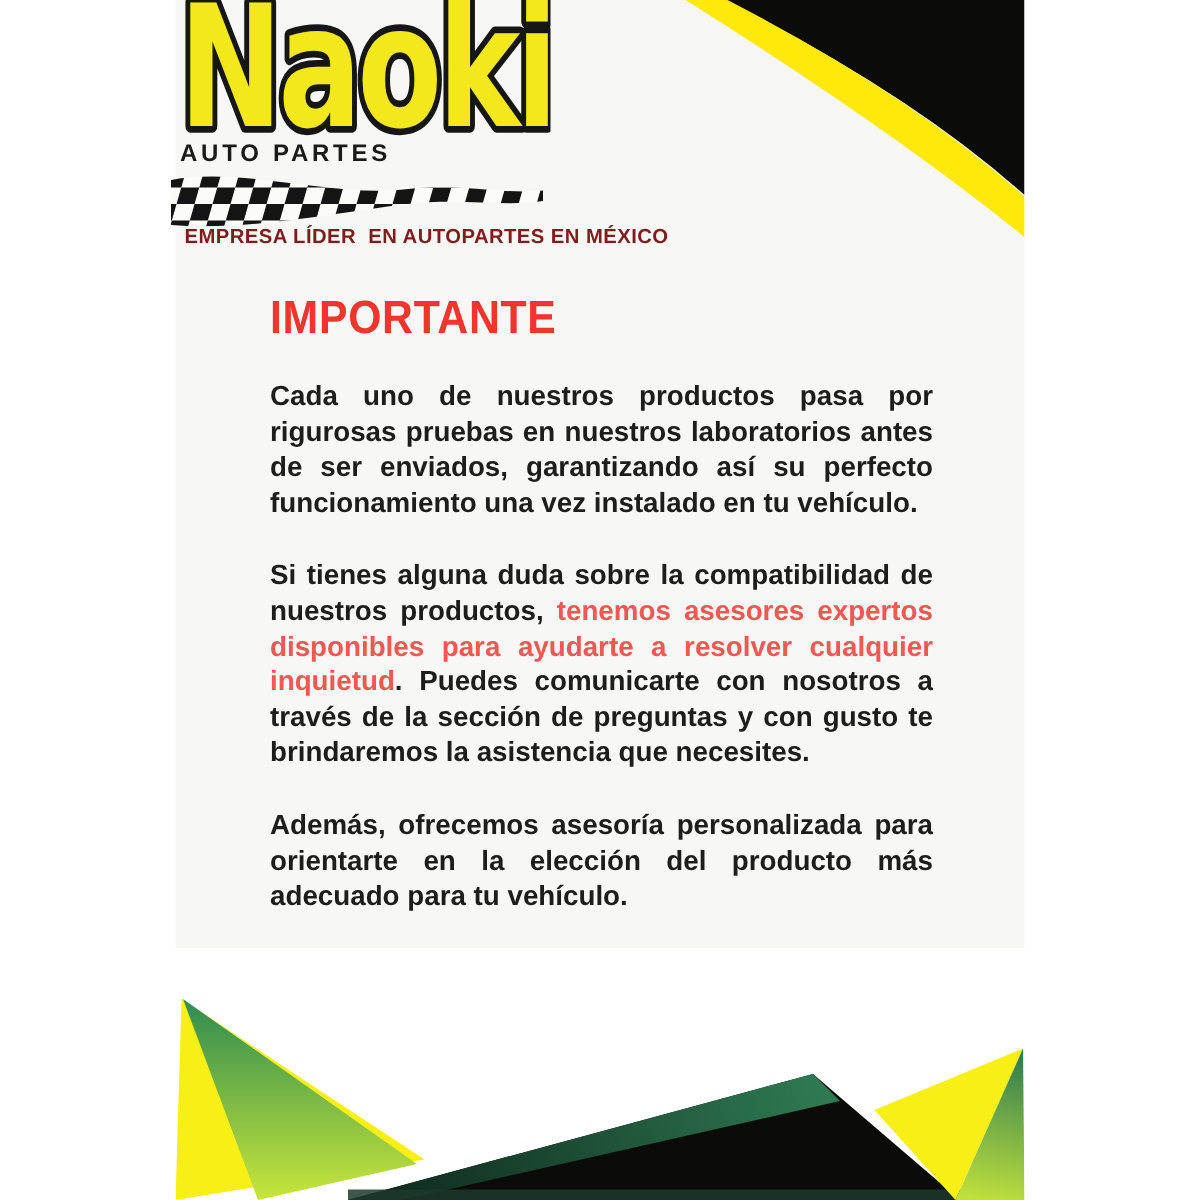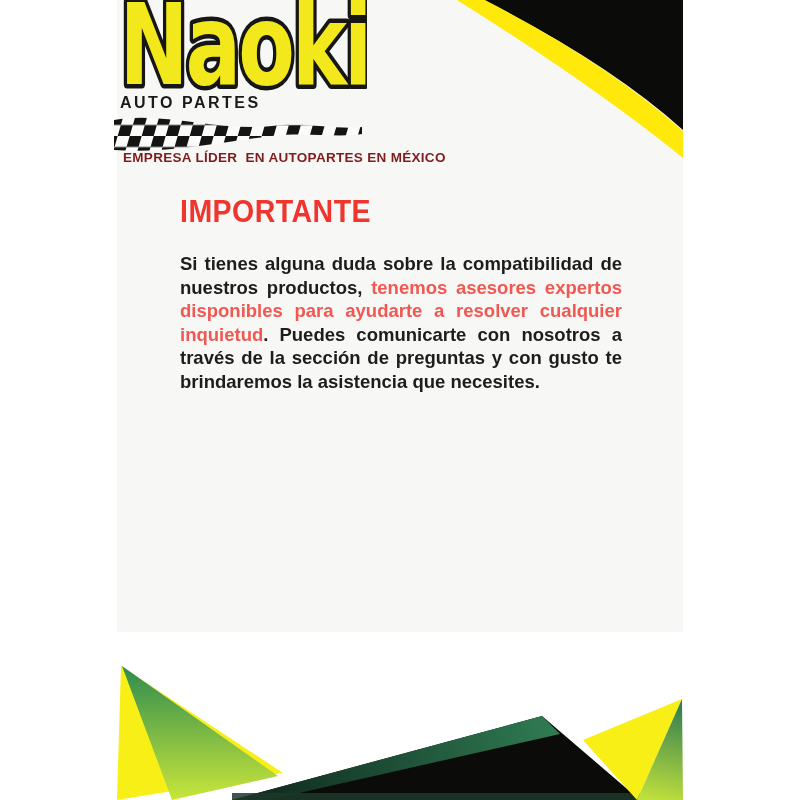--- a/index.html
+++ b/index.html
@@ -105,16 +105,18 @@
       <g clip-path="url(#flagClip)">
         <rect x="0" y="-4" width="252" height="46" fill="#fbfbf9"></rect>
         <rect x="0" y="-4" width="252" height="46" fill="url(#chk)"></rect>
       </g>
     </svg>
     <div class="tagline">EMPRESA LÍDER  EN AUTOPARTES EN MÉXICO</div>
   </div>
 
   <div class="main-block">
     <h1 class="heading">IMPORTANTE</h1>
+    <p class="para">Cada uno de nuestros productos pasa por rigurosas pruebas en nuestros laboratorios antes de ser enviados, garantizando así su perfecto funcionamiento una vez instalado en tu vehículo.</p>
     <p class="para"><span>Si tienes alguna duda sobre la compatibilidad de nuestros productos, </span><span class="red">tenemos asesores expertos disponibles para ayudarte a resolver cualquier inquietud</span><span>. Puedes comunicarte con nosotros a través de la sección de preguntas y con gusto te brindaremos la asistencia que necesites.</span></p>
+    <p class="para">Además, ofrecemos asesoría personalizada para orientarte en la elección del producto más adecuado para tu vehículo.</p>
   </div>
 
 </div>
 
 </body></html>

